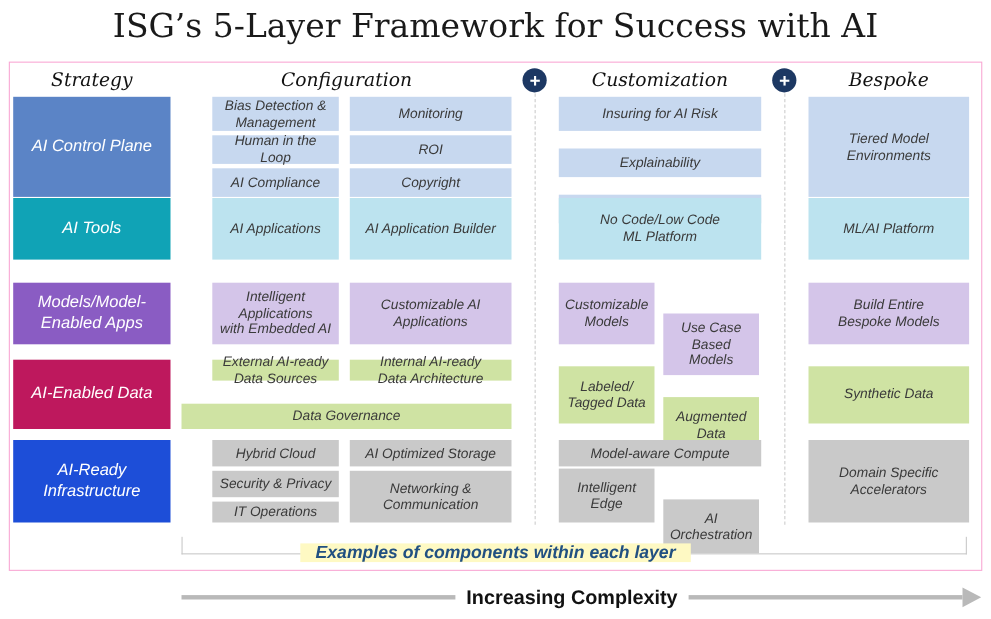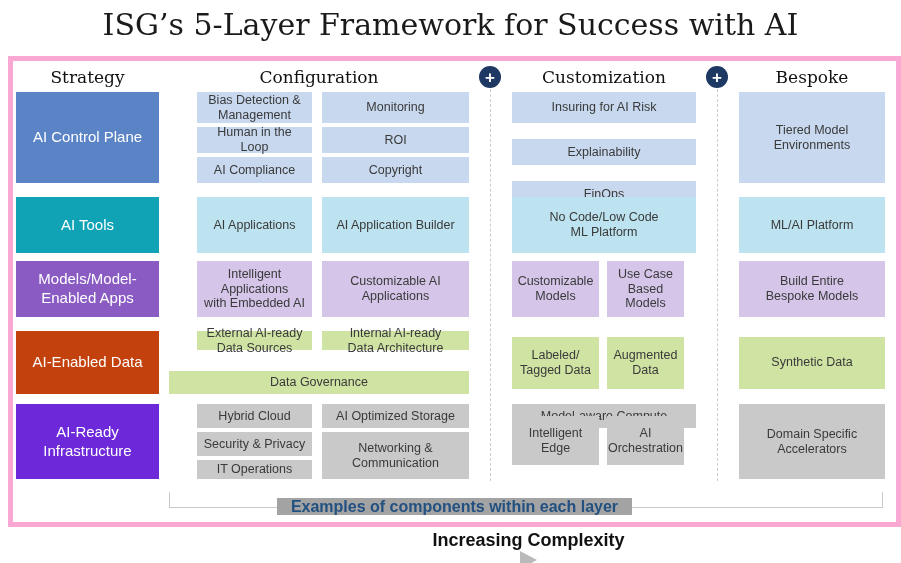--- a/index.html
+++ b/index.html
@@ -1,61 +1,61 @@
 <!DOCTYPE html>
 <html><head>
 <meta charset="utf-8">
 <style>
   html,body{margin:0;padding:0;width:901px;height:563px;background:#fff;overflow:hidden;
     font-family:"Liberation Sans",sans-serif;position:relative;}
   .title{position:absolute;top:7px;left:0;width:100%;text-align:center;
     font-family:"DejaVu Serif",serif;font-size:30px;font-weight:500;color:#1a1a1a;}
-  .frame{position:absolute;left:8px;top:56px;width:883px;height:461px;border:5px solid #f9a8d4;background:#fff;}
+  .frame{position:absolute;left:8px;top:56px;width:883px;height:461px;border:1px solid #f9a8d4;background:#fff;font-style:italic;}
   .hdr{position:absolute;top:3px;height:25px;display:flex;align-items:center;justify-content:center;
     font-family:"DejaVu Serif",serif;font-size:17px;color:#111;}
   .hdr-strategy{left:3px;width:143px;}
   .hdr-config{left:156px;width:300px;}
   .hdr-cust{left:499px;width:184px;}
   .hdr-bespoke{left:726px;width:146px;}
   .divider{position:absolute;top:8px;height:412px;width:0;border-left:1px dashed #cccccc;}
   .div1{left:477px;} .div2{left:704px;}
   .plus{position:absolute;top:5px;width:22px;height:22px;border-radius:50%;background:#1d3863;color:#fff;
     display:flex;align-items:center;justify-content:center;font-size:17px;font-weight:bold;z-index:3;line-height:1;}
   .plus1{left:466px;} .plus2{left:693px;}
   .row{position:absolute;left:0;right:0;}
   .row1{top:31px;height:91px;}
-  .row2{top:136px;height:56px;}
+  .row2{top:123px;height:56px;}
   .row3{top:200px;height:56px;}
   .row4{top:270px;height:63px;}
   .row5{top:343px;height:75px;}
   .cell{position:absolute;top:0;height:100%;display:flex;flex-direction:column;gap:4px;box-sizing:border-box;}
   .vcenter{justify-content:center;}
   .t40{top:40px;height:23px;}
-  .t26{top:12px;height:49px;}
+  .t26{top:26px;height:49px;}
   .col-strategy{left:3px;width:143px;}
   .col-cfgA{left:156px;width:143px;padding-left:28px;}
   .col-cfgB{left:309px;width:147px;}
   .col-cfgWide{left:156px;width:300px;}
   .col-custA{left:499px;width:87px;}
-  .col-custB{left:594px;width:77px;}
+  .col-custB{left:594px;width:87px;margin-top:28px;}
   .col-custWide{left:499px;width:184px;gap:16px;}
   .col-bespoke{left:726px;width:146px;}
   .label-box{flex:1;display:flex;align-items:center;justify-content:center;color:#fff;font-size:15px;
     text-align:center;line-height:1.25;white-space:pre-line;}
   .box{display:flex;align-items:center;justify-content:center;text-align:center;color:#3a3a3a;
     font-size:12.5px;line-height:1.18;padding:1px 5px;box-sizing:border-box;white-space:pre-line;flex:0 0 auto;}
   .grow{flex:1 1 auto;}
   .h31{height:31px;} .h26{height:26px;} .h36{height:19px;} .h22{height:24px;} .h52{height:52px;flex:0 0 52px;}
-  .bg1{background:#5b84c6;} .bg2{background:#10a3b6;} .bg3{background:#8a5cc3;} .bg4{background:#c2410c;} .bg5{background:#6d28d9;}
+  .bg1{background:#5b84c6;} .bg2{background:#10a3b6;} .bg3{background:#8a5cc3;} .bg4{background:#be185d;} .bg5{background:#1d4ed8;}
   .lb1{background:#c7d8ef;} .lb2{background:#bce3ef;} .lb3{background:#d4c5e9;} .lb4{background:#cfe3a3;} .lb5{background:#c9c9c9;}
   .bracket{position:absolute;left:156px;width:712px;top:431px;height:15px;
     border-left:1px solid #c9c9c9;border-right:1px solid #c9c9c9;border-bottom:1px solid #c9c9c9;}
   .examples{position:absolute;left:0;right:0;top:437px;text-align:center;z-index:2;}
-  .examples span{background:#a3a3a3;padding:0 14px;color:#215081;font-weight:bold;font-size:16px;}
-  .complexity{position:absolute;left:165px;width:727px;top:530px;height:26px;display:flex;align-items:center;flex-direction:column;}
+  .examples span{background:#fef9c3;padding:0 14px;color:#215081;font-weight:bold;font-size:16px;}
+  .complexity{position:absolute;left:165px;width:727px;top:530px;height:26px;display:flex;align-items:center;}
   .cline{flex:1 1 auto;height:4px;background:#b9b9b9;}
   .ctext{padding:0 10px;font-weight:bold;font-size:18px;color:#111;white-space:nowrap;}
   .arrowhead{width:0;height:0;border-left:17px solid #b9b9b9;border-top:9px solid transparent;border-bottom:9px solid transparent;}
 </style>
 </head>
 <body>
 
 <div class="title">ISG’s 5-Layer Framework for Success with AI</div>
 
 <div class="frame">

